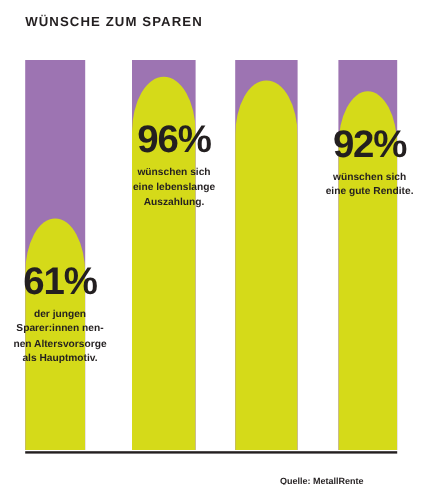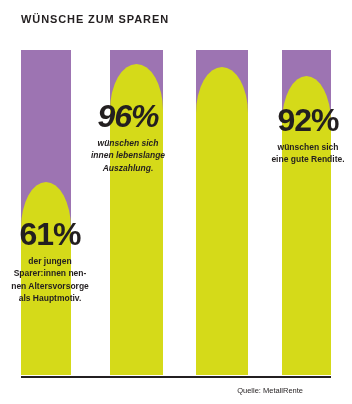--- a/index.html
+++ b/index.html
@@ -96,31 +96,31 @@
   .callout-desc {
     margin-top: 5px;
     font-size: 8.5px;
     font-weight: bold;
     line-height: 1.45;
     color: #231f20;
   }
   .callout-desc span { display: block; white-space: nowrap; }
 
   #callout-1 { left: -5px;  top: 218px; width: 110px; }
-  #callout-2 { left: 72px;  top: 100px; width: 112px; font-style: italic; }
+  #callout-2 { left: 89px;  top: 100px; width: 112px; }
   #callout-3 { left: 168px; top: 224px; width: 110px; }
   #callout-4 { left: 252px; top: 104px; width: 112px; }
 
   
   #source-note {
     position: absolute;
     right: 21px;
-    top: 386px;
+    top: 396px;
     font-size: 7.5px;
-    font-weight: normal;
+    font-weight: bold;
     color: #231f20;
     white-space: nowrap;
   }
 </style>
 </head>
 <body>
 
 <div id="infographic">
 
   <div id="chart-title">WÜNSCHE ZUM SPAREN</div>
@@ -162,21 +162,21 @@
       <span>Sparer:innen nen-</span>
       <span>nen Altersvorsorge</span>
       <span>als Hauptmotiv.</span>
     </div>
   </div>
 
   <div class="callout" id="callout-2">
     <div class="callout-value">96%</div>
     <div class="callout-desc">
       <span>wünschen sich</span>
-      <span>innen lebenslange</span>
+      <span>eine lebenslange</span>
       <span>Auszahlung.</span>
     </div>
   </div>
 
 
   <div class="callout" id="callout-4">
     <div class="callout-value">92%</div>
     <div class="callout-desc">
       <span>wünschen sich</span>
       <span>eine gute Rendite.</span>

